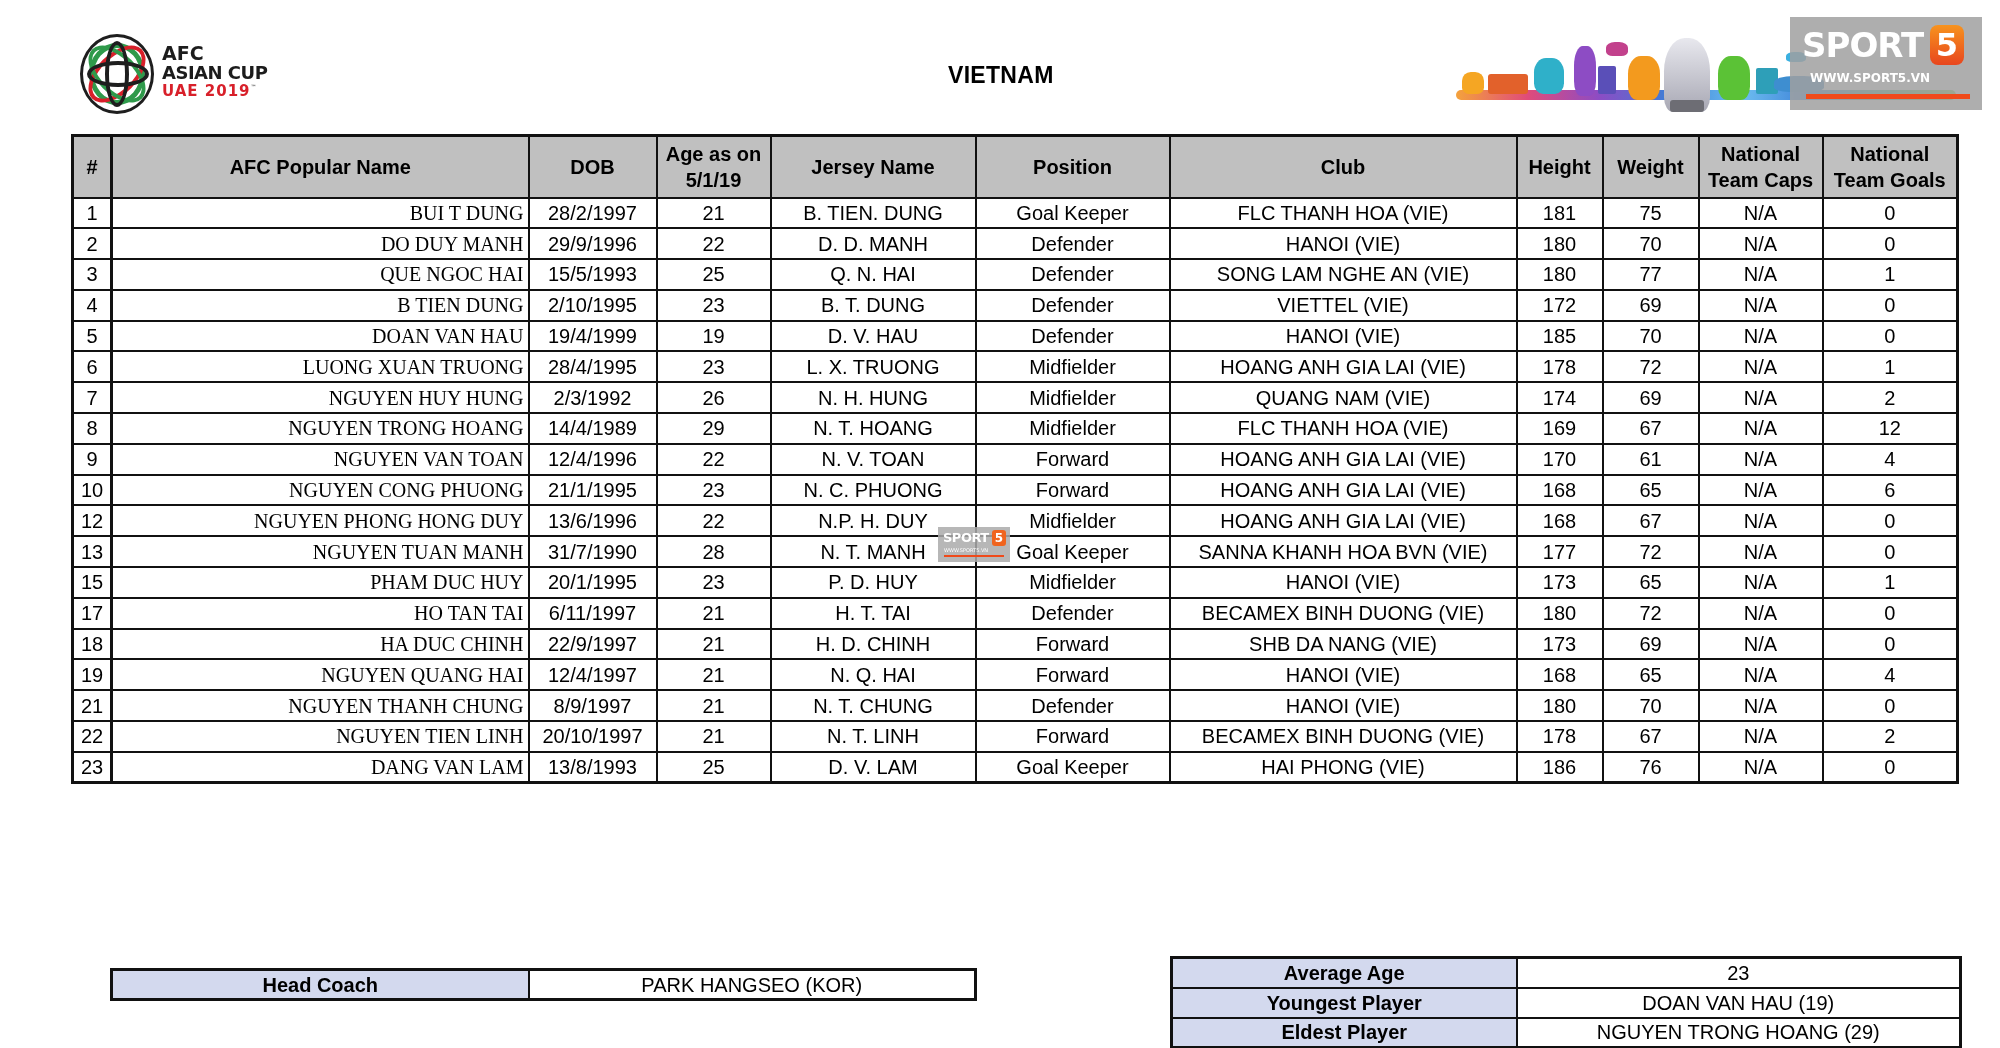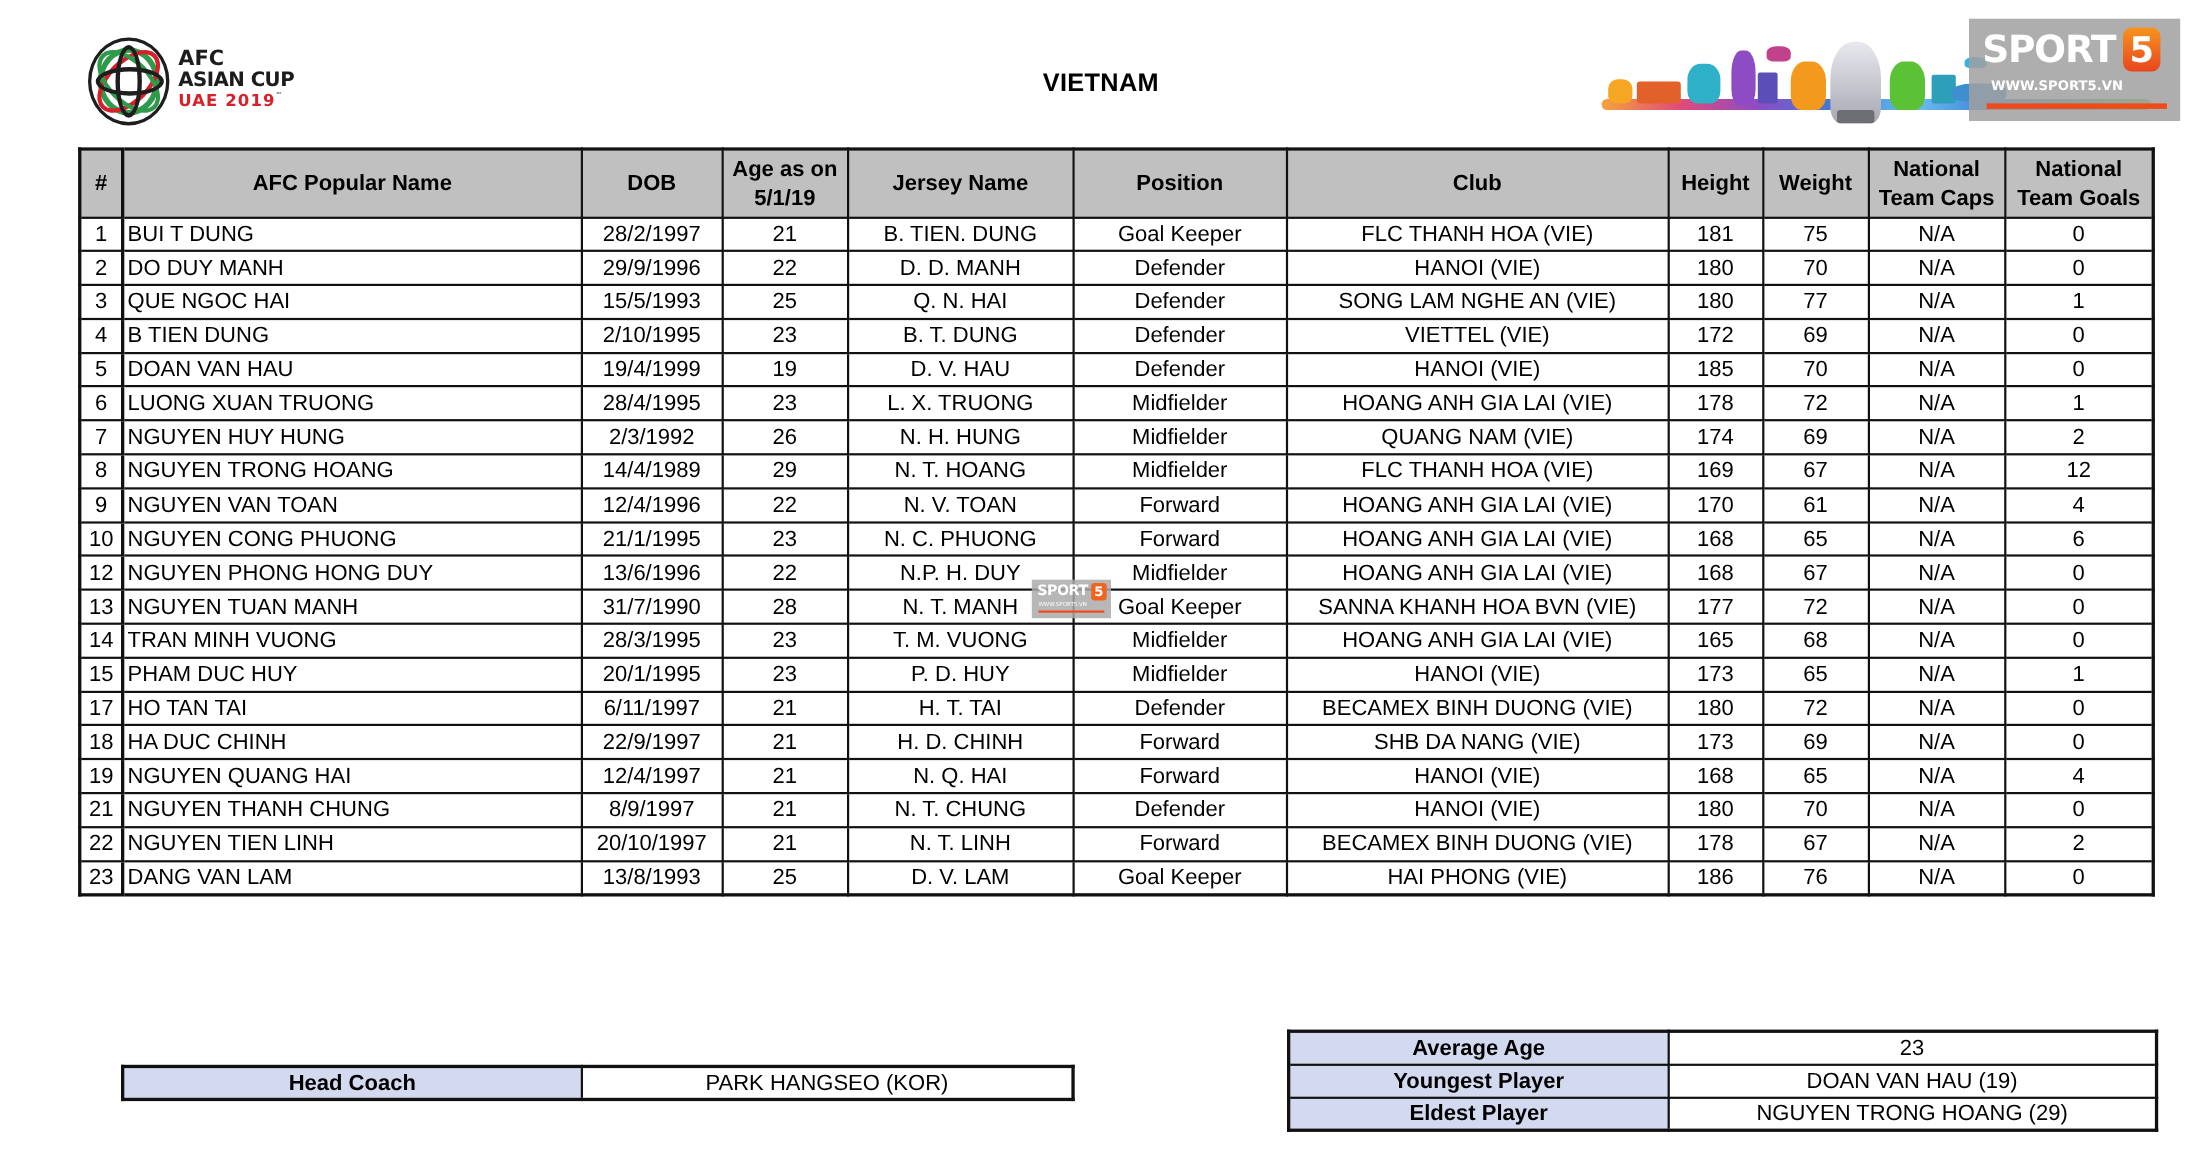--- a/index.html
+++ b/index.html
@@ -43,38 +43,38 @@
   .sport5-badge .url { position: absolute; left: 20px; top: 54px; font-family: "DejaVu Sans", sans-serif; font-weight: 700;
                        font-size: 12px; color: #fff; }
   .sport5-badge .bar { position: absolute; left: 16px; top: 77px; width: 164px; height: 5px; background: #f04a1a; }
 
   
   .roster { position: absolute; left: 71px; top: 134px; border-collapse: collapse; table-layout: fixed;
             font-family: "Liberation Sans", sans-serif; font-size: 20px; }
   .roster th, .roster td { border: 2px solid #111; padding: 0 4px; white-space: nowrap; overflow: hidden; }
   .roster thead th { background: #c0c0c0; font-weight: 700; text-align: center; height: 62px; line-height: 26px; font-size: 20px; }
   .roster tbody td { height: 30.8px; line-height: 26px; text-align: center; background: #fff; }
-  .roster tbody td.name { text-align: left; padding-left: 3px; }
+  .roster tbody td.name { text-align: right; padding-left: 3px; font-family: Liberation Serif, serif; }
   .roster th:first-child, .roster td:first-child { border-right-width: 3px; }
   .roster { border: 3px solid #111; }
 
   .watermark { position: absolute; left: 938px; top: 527px; width: 72px; height: 35px; background: rgba(170,170,170,0.85); }
   .watermark .w { position: absolute; left: 5px; top: 3px; font-family: "DejaVu Sans", sans-serif; font-weight: 700; font-size: 13px; color: #fff; letter-spacing: -0.5px; }
   .watermark .f { position: absolute; left: 54px; top: 3px; width: 14px; height: 16px; border-radius: 3px; background: #f0641e; color: #fff;
                   font-family: "DejaVu Sans", sans-serif; font-weight: 700; font-size: 12px; text-align: center; line-height: 16px; }
   .watermark .u { position: absolute; left: 6px; top: 20px; font-size: 5px; color: #fff; font-family: "DejaVu Sans", sans-serif; }
   .watermark .b { position: absolute; left: 6px; top: 28px; width: 60px; height: 2px; background: #f04a1a; }
 
   
   .kv { position: absolute; border-collapse: collapse; table-layout: fixed; font-family: "Liberation Sans", sans-serif; font-size: 20px; border: 3px solid #111; }
   .kv td { border: 2px solid #111; height: 30px; line-height: 26px; text-align: center; padding: 0 4px; white-space: nowrap; }
   .kv td.k { background: #d3d9ee; font-weight: 700; }
   .kv td.v { background: #fff; }
   .coach-box { left: 110px; top: 968px; }
-  .stats-box { left: 1170px; top: 936px; }
+  .stats-box { left: 1170px; top: 956px; }
 </style>
 </head>
 <body>
 
 <div class="afc-logo">
   <div class="emblem">
     <div class="ring r1"></div>
       <div class="ring r2"></div>
       <div class="ring r3"></div>
       <div class="ring r4"></div>
@@ -302,33 +302,20 @@
         <td>28</td>
         <td>N. T. MANH</td>
         <td>Goal Keeper</td>
         <td>SANNA KHANH HOA BVN (VIE)</td>
         <td>177</td>
         <td>72</td>
         <td>N/A</td>
         <td>0</td>
       </tr>
       <tr>
-        <td>14</td>
-        <td class="name">TRAN MINH VUONG</td>
-        <td>28/3/1995</td>
-        <td>23</td>
-        <td>T. M. VUONG</td>
-        <td>Midfielder</td>
-        <td>HOANG ANH GIA LAI (VIE)</td>
-        <td>165</td>
-        <td>68</td>
-        <td>N/A</td>
-        <td>0</td>
-      </tr>
-      <tr>
         <td>15</td>
         <td class="name">PHAM DUC HUY</td>
         <td>20/1/1995</td>
         <td>23</td>
         <td>P. D. HUY</td>
         <td>Midfielder</td>
         <td>HANOI (VIE)</td>
         <td>173</td>
         <td>65</td>
         <td>N/A</td>

